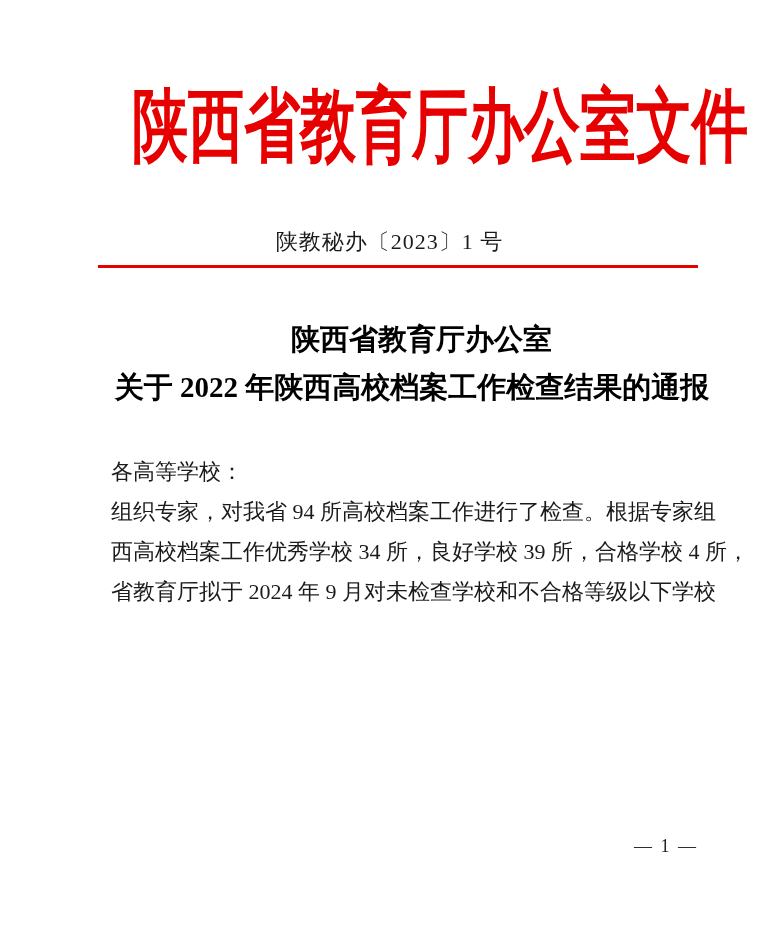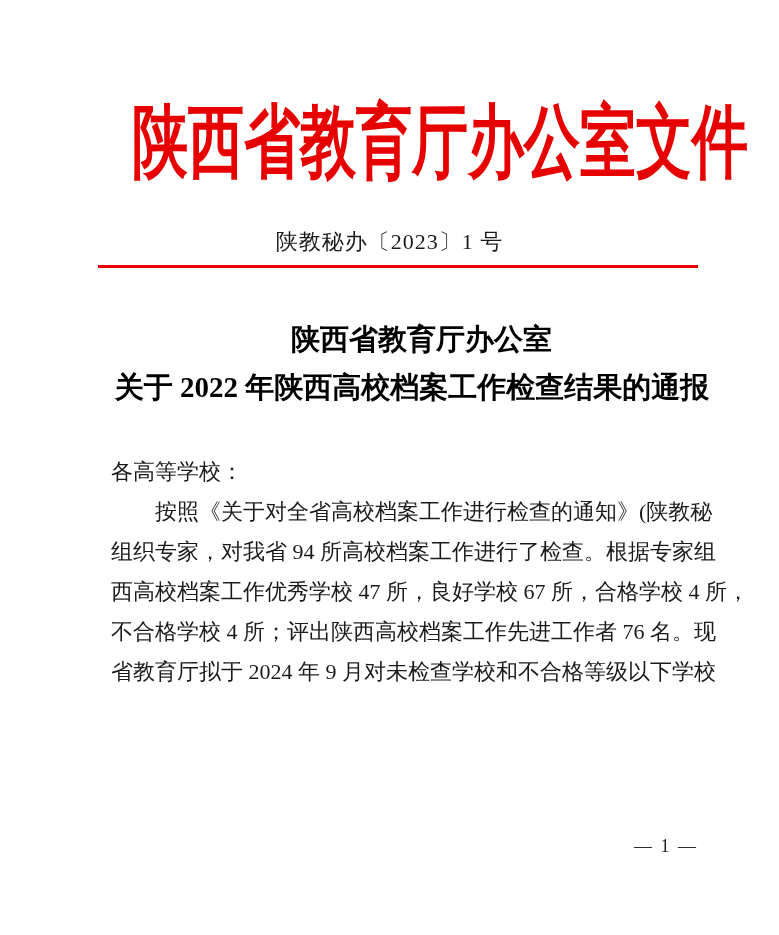--- a/index.html
+++ b/index.html
@@ -12,21 +12,21 @@
     width: 779px;
     height: 935px;
     background: #ffffff;
     overflow: hidden;
     color: #111111;
   }
 
   
   .red-header {
     position: absolute;
-    top: 100px;
+    top: 84px;
     left: 0;
     width: 100%;
     text-align: left;
   }
   .red-header-text {
     display: inline-block;
     font-size: 80px;
     line-height: 1.05;
     font-weight: 700;
     color: var(--accent-red);
@@ -124,22 +124,20 @@
   <div class="doc-number">陕教秘办〔2023〕1 号</div>
 
   <div class="red-line"></div>
 
   <div class="title-org">陕西省教育厅办公室</div>
 
   <div class="title-subject">关于 2022 年陕西高校档案工作检查结果的通报</div>
 
   <div class="body-block">
     <div class="body-line">各高等学校：</div>
-    <div class="body-line indent">按照《关于对全省高校档案工作进行检查的通知》(陕教秘</div>
     <div class="body-line">组织专家，对我省 94 所高校档案工作进行了检查。根据专家组</div>
-    <div class="body-line">西高校档案工作优秀学校 47 所，良好学校 67 所，合格学校 4 所，</div>
-    <div class="body-line">不合格学校 4 所；评出陕西高校档案工作先进工作者 76 名。现</div>
+    <div class="body-line">西高校档案工作优秀学校 34 所，良好学校 39 所，合格学校 4 所，</div>
     <div class="body-line">省教育厅拟于 2024 年 9 月对未检查学校和不合格等级以下学校</div>
   </div>
 
   <div class="footer">— 1 —</div>
 
 </div>
 
 </body></html>

